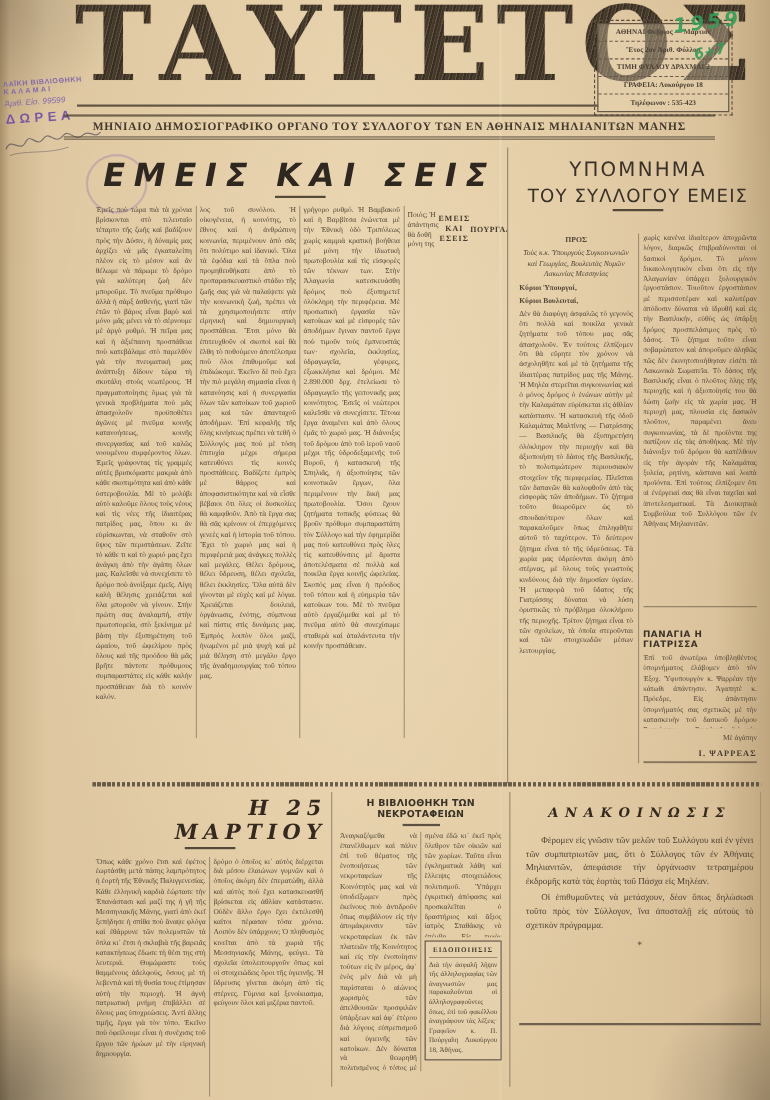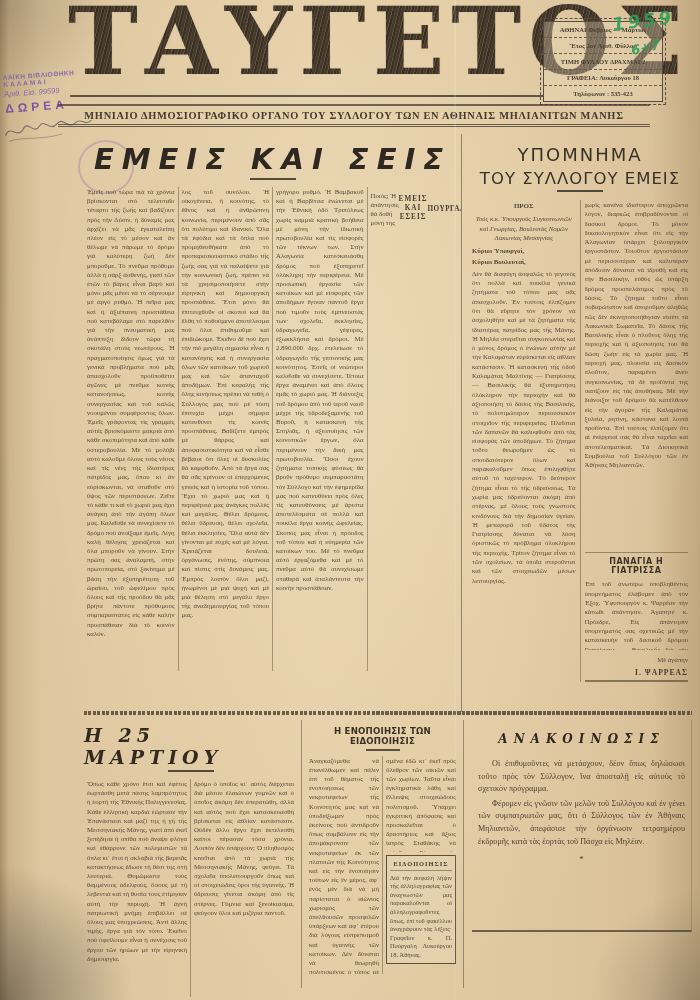--- a/index.html
+++ b/index.html
@@ -56,42 +56,42 @@
     font-size:6.8px;line-height:9.2px;text-align:justify;color:#554738;overflow:hidden;box-sizing:border-box;}
   .col:last-child{border-right:none;}
   .col4wrap{display:flex;flex-direction:row;}
   .col4text{height:396px;overflow:hidden;}
   .closing{margin-top:4px;text-align:left;font-size:6.8px;line-height:9px;}
   .sig-center{text-align:center;font-weight:bold;font-size:7.2px;letter-spacing:1px;margin-top:8px;color:#473c2f;}
   .sig-right{text-align:right;font-weight:bold;font-size:7.2px;letter-spacing:.5px;margin-top:9px;color:#473c2f;}
   .h-ypo{font-family:"DejaVu Sans",sans-serif;font-weight:400;text-align:center;color:#3a3228;}
   .h-ypo .l1{font-size:18px;letter-spacing:2px;margin-top:10px;}
   .h-ypo .l2{font-size:16.5px;letter-spacing:1px;margin-top:4px;}
-  .rcols{display:flex;height:482px;overflow:hidden;margin-top:8px;}
+  .rcols{display:flex;height:482px;overflow:hidden;margin-top:20px;}
   .rcol{flex:1;padding:0 4px;font-size:6.8px;line-height:9.3px;text-align:justify;color:#554738;overflow:hidden;box-sizing:border-box;}
   .rcol.first{border-right:1px solid rgba(80,68,54,.45);}
   .pros{text-align:center;font-weight:bold;font-size:7px;margin:2px 0 3px;}
   .pros-add{text-align:center;font-style:italic;margin-bottom:4px;}
   .salute{font-weight:bold;margin-bottom:2px;}
   .rcol2wrap{display:flex;flex-direction:column;}
   .rb1{height:352px;overflow:hidden;}
   .subhead-g{font-family:"DejaVu Sans",sans-serif;font-weight:bold;font-size:8px;letter-spacing:.5px;
-    text-align:center;margin:5px 0 4px;color:#3c3328;border-top:1px solid rgba(80,68,54,.5);padding-top:4px;}
+    text-align:left;margin:5px 0 4px;color:#3c3328;border-top:1px solid rgba(80,68,54,.5);padding-top:20px;}
   .rb2{height:72px;overflow:hidden;}
   .sal-right{text-align:right;font-size:6.8px;margin-top:5px;}
   .name-right{text-align:right;font-weight:bold;font-size:7.6px;letter-spacing:1px;margin-top:3px;
     border-bottom:2px double rgba(74,63,49,.6);padding-bottom:3px;color:#473c2f;}
   
   .divider{position:absolute;left:84px;top:711px;width:608px;height:4px;
     background:repeating-linear-gradient(90deg,#4a3f31 0 3px,transparent 3px 4.5px);opacity:.8;}
   
   .bottom{position:absolute;left:84px;top:720px;width:608px;height:268px;display:flex;}
   .z1{width:218px;border-right:1px solid rgba(80,68,54,.5);padding-right:4px;box-sizing:border-box;}
   .h-mart{font-family:"DejaVu Serif",serif;font-weight:bold;font-style:italic;font-size:19px;
-    letter-spacing:5px;text-align:left;color:#33291e;margin:4px 0 0;}
+    letter-spacing:5px;text-align:right;color:#33291e;margin:4px 0 0;}
   .zcols{display:flex;height:218px;overflow:hidden;}
   .zcol{flex:1;padding:0 3px;font-size:6.8px;line-height:9.2px;text-align:justify;color:#554738;overflow:hidden;box-sizing:border-box;}
   .zcol.first{border-right:1px solid rgba(80,68,54,.45);}
   .z2{width:162px;border-right:1px solid rgba(80,68,54,.5);padding:0 4px;box-sizing:border-box;}
   .h-nekro{font-family:"DejaVu Sans",sans-serif;font-weight:bold;font-size:8.6px;text-align:center;
     color:#3a3126;margin:6px 0 0;letter-spacing:.2px;}
   .hbar2{height:1.5px;background:#3a3126;width:34px;margin:3px auto 5px;opacity:.8;}
   .ecol2wrap{display:flex;flex-direction:column;}
   .eb1{height:96px;overflow:hidden;}
   .notice{border:1px solid #5c4e3e;padding:3px 3px;margin-top:3px;background:rgba(232,214,179,.5);}
@@ -186,37 +186,37 @@
     <div class="z1">
       <div class="h-mart">Η 25 ΜΑΡΤΙΟΥ</div>
       <div class="hbar"></div>
       <div class="zcols">
         <div class="zcol first">Ὅπως κάθε χρόνο ἔτσι καὶ ἐφέτος ἑωρτάσθη μετὰ πάσης λαμπρότητος ἡ ἑορτὴ τῆς Ἐθνικῆς Παλιγγενεσίας. Κάθε ἑλληνικὴ καρδιὰ ἑώρτασε τὴν Ἐπανάστασι καὶ μαζί της ἡ γῆ τῆς Μεσσηνιακῆς Μάνης, γιατὶ ἀπὸ ἐκεῖ ξεπήδησε ἡ σπίθα ποὺ ἄναψε φλόγα καὶ ἐθάρρυνε τῶν πολεμιστῶν τὰ ὅπλα κι᾽ ἔτσι ἡ σκλαβιὰ τῆς βαρειᾶς κατακτήσεως ἔδωσε τὴ θέσι της στὴ λευτεριά. Θυμώμαστε τοὺς θαμμένους ἀδελφούς, ὅσους μὲ τὴ λεβεντιὰ καὶ τὴ θυσία τους ἐτίμησαν αὐτὴ τὴν περιοχή. Ἡ ἁγνὴ πατριωτικὴ μνήμη ἐπιβάλλει σὲ ὅλους μας ὑποχρεώσεις. Ἀντὶ ἄλλης τιμῆς, ἔργα γιὰ τὸν τόπο. Ἐκεῖνο ποὺ ὀφείλουμε εἶναι ἡ συνέχισις τοῦ ἔργου τῶν ἡρώων μὲ τὴν εἰρηνικὴ δημιουργία.</div>
         <div class="zcol">δρόμο ὁ ὁποῖος κι᾽ αὐτὸς διέρχεται διὰ μέσου ἐλαιώνων γυμνῶν καὶ ὁ ὁποῖος ἀκόμη δὲν ἐπερατώθη, ἀλλὰ καὶ αὐτὸς ποὺ ἔχει κατασκευασθῆ βρίσκεται εἰς ἀθλίαν κατάστασιν. Οὐδὲν ἄλλο ἔργο ἔχει ἐκτελεσθῆ καίτοι πέρασαν τόσα χρόνια. Λοιπὸν δὲν ὑπάρχουν; Ὁ πληθυσμὸς κινεῖται ἀπὸ τὰ χωριὰ τῆς Μεσσηνιακῆς Μάνης, φεύγει. Τὰ σχολεῖα ὑπολειτουργοῦν ὅπως καὶ οἱ στοιχειώδεις ὅροι τῆς ὑγιεινῆς. Ἡ ὕδρευσις γίνεται ἀκόμη ἀπὸ τὶς στέρνες. Γύμνια καὶ ξενοίκιασμα, φεύγουν ὅλοι καὶ μιζέρια παντοῦ.</div>
       </div>
     </div>
 
     <div class="z2">
-      <div class="h-nekro">Η ΕΝΟΠΟΙΗΣΙΣ ΤΩΝ ΕΙΔΟΠΟΙΗΣΙΣ</div>
+      <div class="h-nekro">Η ΒΙΒΛΙΟΘΗΚΗ ΤΩΝ ΝΕΚΡΟΤΑΦΕΙΩΝ</div>
       <div class="hbar2"></div>
       <div class="zcols">
         <div class="zcol first">Ἀναγκαζόμεθα νὰ ἐπανέλθωμεν καὶ πάλιν ἐπὶ τοῦ θέματος τῆς ἑνοποιήσεως τῶν νεκροταφείων τῆς Κοινότητός μας καὶ νὰ ὑποδείξωμεν πρὸς ἐκείνους ποὺ ἀντιδροῦν ὅπως συμβάλουν εἰς τὴν ἀπομάκρυνσιν τῶν νεκροταφείων ἐκ τῶν πλατειῶν τῆς Κοινότητος καὶ εἰς τὴν ἑνοποίησιν τούτων εἰς ἓν μέρος, ἀφ᾽ ἑνὸς μὲν διὰ νὰ μὴ παρίσταται ὁ αἰώνιος χωρισμὸς τῶν ἀπελθουσῶν προσφιλῶν ὑπάρξεων καὶ ἀφ᾽ ἑτέρου διὰ λόγους εὐπρεπισμοῦ καὶ ὑγιεινῆς τῶν κατοίκων. Δὲν δύναται νὰ θεωρηθῆ πολιτισμένος ὁ τόπος μὲ νεκροταφεῖα σκορπι-</div>
         <div class="zcol ecol2wrap">
           <div class="eb1">σμένα ἐδῶ κι᾽ ἐκεῖ πρὸς ὄλεθρον τῶν οἰκιῶν καὶ τῶν χωρίων. Ταῦτα εἶναι ἐγκληματικὰ λάθη καὶ ἔλλειψις στοιχειώδους πολιτισμοῦ. Ὑπάρχει ἐγκριτικὴ ἀπόφασις καὶ προσκαλεῖται ὁ δραστήριος καὶ ἄξιος ἰατρὸς Σταθάκης νὰ ἐπέμβη. Εἰς τυχὸν ἀντιδράσεις, θὰ ἔχη ὅλην τὴν συμπαράστασίν μας.</div>
           <div class="notice">
             <div class="nt">ΕΙΔΟΠΟΙΗΣΙΣ</div>
             <div class="nb">Διὰ τὴν ἀσφαλῆ λῆψιν τῆς ἀλληλογραφίας τῶν ἀναγνωστῶν μας παρακαλοῦνται οἱ ἀλληλογραφοῦντες ὅπως, ἐπὶ τοῦ φακέλλου ἀναγράφουν τὰς λέξεις· Γραφεῖον κ. Π. Πούργαλη Λυκούργου 18, Ἀθήνας.</div>
           </div>
         </div>
       </div>
     </div>
 
     <div class="z3">
       <div class="annbox">
         <div class="h-ann">ΑΝΑΚΟΙΝΩΣΙΣ</div>
+        <p class="annp">Φέρομεν εἰς γνῶσιν τῶν μελῶν τοῦ Συλλόγου καὶ ἐν γένει τῶν συμπατριωτῶν μας, ὅτι ὁ Σύλλογος τῶν ἐν Ἀθήναις Μηλιανιτῶν, ἀπεφάσισε τὴν ὀργάνωσιν τετραημέρου ἐκδρομῆς κατὰ τὰς ἑορτὰς τοῦ Πάσχα εἰς Μηλέαν.</p>
         <p class="annp">Οἱ ἐπιθυμοῦντες νὰ μετάσχουν, δέον ὅπως δηλώσωσι τοῦτο πρὸς τὸν Σύλλογον, ἵνα ἀποσταλῇ εἰς αὐτοὺς τὸ σχετικὸν πρόγραμμα.</p>
-        <p class="annp">Φέρομεν εἰς γνῶσιν τῶν μελῶν τοῦ Συλλόγου καὶ ἐν γένει τῶν συμπατριωτῶν μας, ὅτι ὁ Σύλλογος τῶν ἐν Ἀθήναις Μηλιανιτῶν, ἀπεφάσισε τὴν ὀργάνωσιν τετραημέρου ἐκδρομῆς κατὰ τὰς ἑορτὰς τοῦ Πάσχα εἰς Μηλέαν.</p>
         <div class="star">*</div>
       </div>
     </div>
   </div>
 
 </div>
 
 </body></html>

